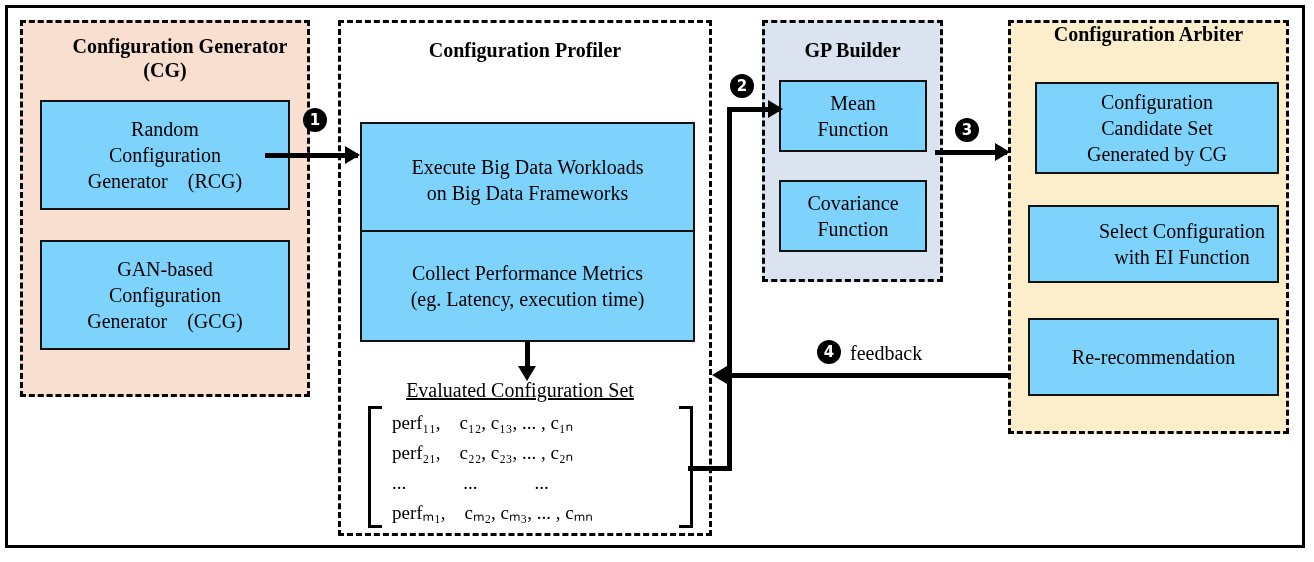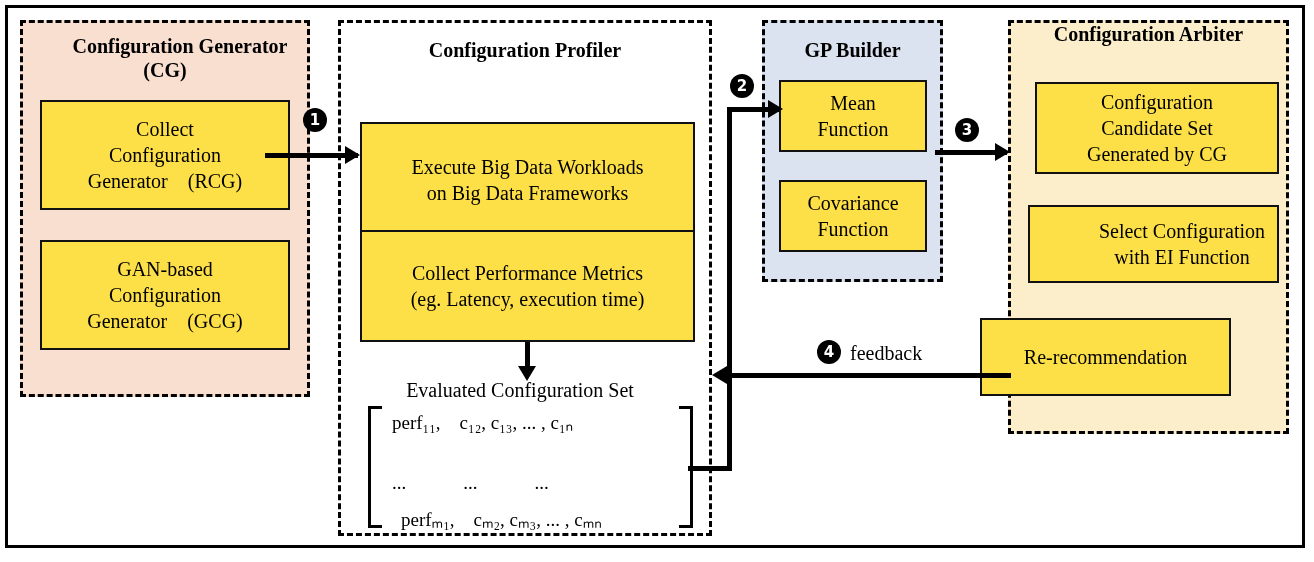--- a/index.html
+++ b/index.html
@@ -4,26 +4,26 @@
 <style>
   html,body{margin:0;padding:0;background:#fff;}
   body{width:1314px;height:562px;font-family:"Liberation Serif",serif;color:#000;}
   #stage{position:relative;width:1314px;height:562px;overflow:hidden;background:#fff;}
 
   .outer-frame{position:absolute;left:5px;top:5px;width:1300px;height:543px;border:3px solid #000;box-sizing:border-box;}
 
   .panel{position:absolute;border:3px dashed #000;box-sizing:border-box;}
   .panel-title{position:absolute;left:0;right:0;text-align:center;font-weight:bold;font-size:20px;line-height:24px;}
 
-  .node{position:absolute;background:#fde047;border:2.5px solid #111;box-sizing:border-box;
+  .node{position:absolute;background:#7dd3fc;border:2.5px solid #111;box-sizing:border-box;
         display:flex;align-items:center;justify-content:center;text-align:center;
         font-size:20px;line-height:26px;}
   .node span{display:block;padding:0 6px;}
 
-  .plain-label{position:absolute;font-size:20px;line-height:24px;text-align:center;}
+  .plain-label{position:absolute;font-size:20px;line-height:24px;text-align:center;text-decoration:underline;}
 
   
   .hline{position:absolute;background:#000;height:5px;}
   .vline{position:absolute;background:#000;width:5px;}
   .arrow-r{position:absolute;width:0;height:0;border-top:9px solid transparent;border-bottom:9px solid transparent;border-left:15px solid #000;}
   .arrow-l{position:absolute;width:0;height:0;border-top:9px solid transparent;border-bottom:9px solid transparent;border-right:15px solid #000;}
   .arrow-d{position:absolute;width:0;height:0;border-left:9px solid transparent;border-right:9px solid transparent;border-top:15px solid #000;}
 
   .badge{position:absolute;width:24px;height:24px;border-radius:50%;background:#000;color:#fff;
          font-family:"DejaVu Sans",sans-serif;font-size:15px;font-weight:bold;
@@ -44,21 +44,21 @@
 
   <div class="outer-frame"></div>
 
   <div class="panel" style="left:20px;top:20px;width:290px;height:377px;background:#f9dfd0;">
   </div>
   <div class="panel-title" style="left:20px;top:34px;width:320px;">Configuration Generator</div>
   <div class="panel-title" style="left:20px;top:58px;width:290px;">(CG)</div>
 
   <div class="node" style="left:40px;top:100px;width:250px;height:110px;">
     <span>
-      <span>Collect</span>
+      <span>Random</span>
       <span>Configuration</span>
       <span>Generator　(RCG)</span>
     </span>
   </div>
 
   <div class="node" style="left:40px;top:240px;width:250px;height:110px;">
     <span>
       <span>GAN-based</span>
       <span>Configuration</span>
       <span style="font-weight:normal;">Generator　(GCG)</span>
@@ -86,22 +86,23 @@
   <div class="vline" style="left:525px;top:342px;height:26px;"></div>
   <div class="arrow-d" style="left:518px;top:366px;"></div>
 
   <div class="plain-label" style="left:345px;top:378px;width:350px;">Evaluated Configuration Set</div>
 
   <div class="brk brk-l" style="left:368px;top:406px;height:122px;"></div>
   <div class="brk brk-r" style="left:679px;top:406px;height:122px;"></div>
 
   <div class="matrix" style="left:392px;top:408px;width:290px;height:122px;">
     <div class="mrow" style="top:0px;">perf₁₁, c₁₂, c₁₃, ... , c₁ₙ</div>
+    <div class="mrow" style="top:30px;">perf₂₁, c₂₂, c₂₃, ... , c₂ₙ</div>
     <div class="mrow" style="top:60px;">...   ...   ...</div>
-    <div class="mrow" style="top:97px;margin-left:9px;">perfₘ₁, cₘ₂, cₘ₃, ... , cₘₙ</div>
+    <div class="mrow" style="top:90px;">perfₘ₁, cₘ₂, cₘ₃, ... , cₘₙ</div>
   </div>
 
   <div class="panel" style="left:762px;top:20px;width:181px;height:262px;background:#dce3f0;">
   </div>
   <div class="panel-title" style="left:762px;top:38px;width:181px;">GP Builder</div>
 
   <div class="node" style="left:779px;top:80px;width:148px;height:72px;">
     <span>
       <span>Mean</span>
       <span>Function</span>
@@ -127,21 +128,21 @@
     </span>
   </div>
 
   <div class="node" style="left:1028px;top:205px;width:251px;height:78px;justify-content:flex-end;">
     <span>
       <span>Select Configuration</span>
       <span>with EI Function</span>
     </span>
   </div>
 
-  <div class="node" style="left:980px;top:318px;width:251px;height:78px;">
+  <div class="node" style="left:1028px;top:318px;width:251px;height:78px;">
     <span>
       <span>Re-recommendation</span>
     </span>
   </div>
 
   <div class="hline" style="left:265px;top:153px;width:93px;"></div>
   <div class="arrow-r" style="left:345px;top:146px;"></div>
   <div class="badge" style="left:303px;top:108px;">1</div>
 
   <div class="hline" style="left:688px;top:466px;width:44px;"></div>

